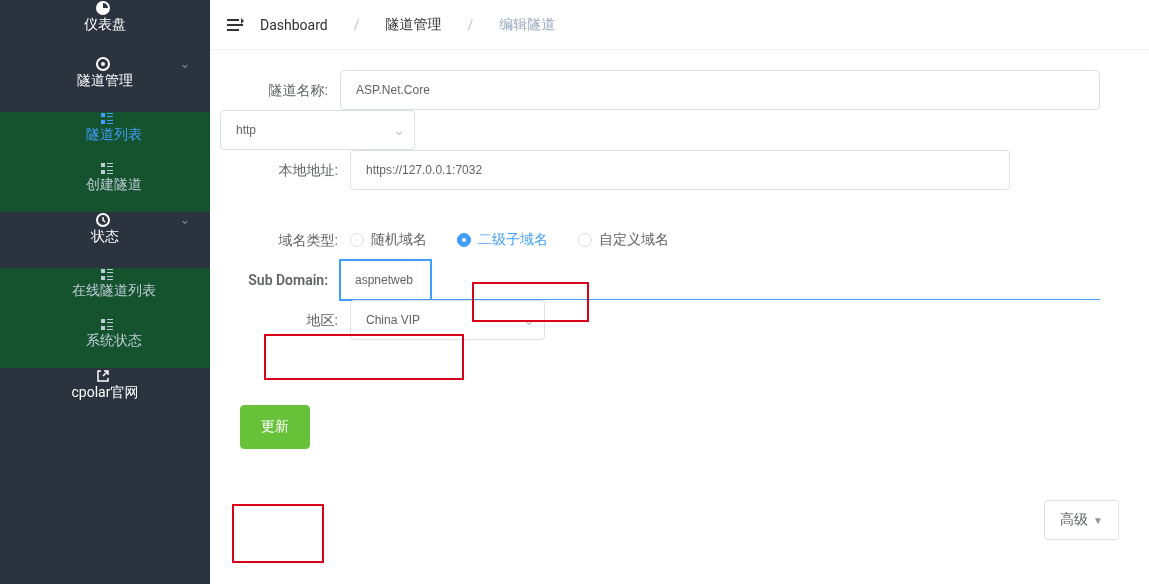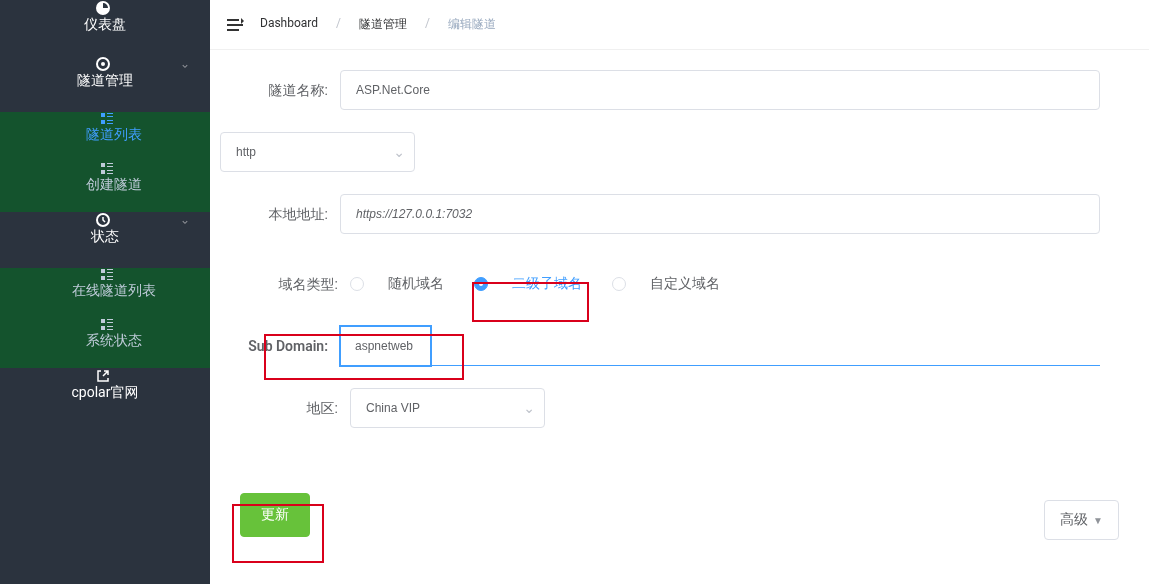--- a/index.html
+++ b/index.html
@@ -13,38 +13,38 @@
     .menu-item.sub-level { padding-left: 38px; background: #14532d; height: 50px; color: #bfcbd9; }
     .menu-item.sub-level.active { color: #409eff; }
     .menu-item .icon { width: 24px; display: inline-flex; justify-content: center; margin-right: 5px; }
     .menu-item .sub-icon { width: 18px; margin-right: 10px; display: inline-flex; }
     .menu-item .arrow { position: absolute; right: 20px; font-size: 12px; transform: rotate(180deg); color: #909399; }
     
     
     .main { flex: 1; display: flex; flex-direction: column; }
     .topbar { height: 50px; display: flex; align-items: center; padding: 0 15px; border-bottom: 1px solid #f0f0f0; }
     .hamburger { width: 20px; height: 20px; margin-right: 15px; cursor: pointer; display: flex; align-items: center; }
-    .breadcrumb { display: flex; align-items: flex-start; gap: 16px; font-size: 12px; color: #303133; }
+    .breadcrumb { display: flex; align-items: center; gap: 24px; font-size: 14px; color: #303133; }
     .breadcrumb .sep { color: #c0c4cc; margin: 0 2px; }
     .breadcrumb .current { color: #97a8be; }
     
     .content { flex: 1; padding: 20px 20px 20px 10px; position: relative; }
     .form { max-width: 880px; }
-    .form-row { display: flex; align-items: flex-start; margin-bottom: 22px; }
+    .form-row { display: flex; align-items: flex-start; }
     .form-label { width: 130px; text-align: right; padding-right: 12px; color: #606266; font-size: 14px; line-height: 40px; }
     .form-control { flex: 1; }
     
     .input { width: 100%; height: 40px; padding: 0 15px; border: 1px solid #dcdfe6; border-radius: 4px; font-size: 12px; color: #606266; outline: none; }
     
     .select { position: relative; width: 195px; }
     .select .input { padding-right: 30px; cursor: pointer; }
     .select .chevron { position: absolute; right: 10px; top: 50%; transform: translateY(-50%); color: #c0c4cc; font-size: 14px; pointer-events: none; }
     
     .radio-group { display: flex; align-items: center; gap: 30px; height: 40px; }
-    .radio-item { display: flex; align-items: center; gap: 24px; cursor: pointer; }
+    .radio-item { display: flex; align-items: center; gap: 7px; cursor: pointer; }
     .radio-circle { width: 14px; height: 14px; border: 1px solid #dcdfe6; border-radius: 50%; position: relative; background: #fff; }
     .radio-item.checked .radio-circle { border-color: #409eff; background: #409eff; }
     .radio-item.checked .radio-circle::after { content: ""; position: absolute; width: 4px; height: 4px; background: #fff; border-radius: 50%; top: 50%; left: 50%; transform: translate(-50%, -50%); }
     .radio-item.checked .radio-label { color: #409eff; }
     .radio-label { color: #606266; }
     
     .subdomain-input-wrap { position: relative; width: 760px; }
     .subdomain-input-wrap .input { border: none; border-bottom: 1px solid #409eff; border-radius: 0; padding-left: 0; }
     .subdomain-box { position: absolute; left: -1px; top: -1px; width: 93px; height: 42px; border: 2px solid #409eff; pointer-events: none; }
     
@@ -186,21 +186,21 @@
             <div class="select">
               <input class="input" readonly="" value="http" style="">
               <span class="chevron">⌄</span>
             </div>
           </div>
         </div>
 
         <div class="form-row">
           <div class="form-label">本地地址:</div>
           <div class="form-control">
-            <input class="input" style="width: 760px; font-style: italic;" value="https://127.0.0.1:7032">
+            <input class="input" style="width: 660px;" value="https://127.0.0.1:7032">
           </div>
         </div>
 
         <div class="form-row" style="margin-top:30px">
           <div class="form-label">域名类型:</div>
           <div class="form-control">
             <div class="radio-group">
               <div class="radio-item">
                 <span class="radio-circle"></span>
                 <span class="radio-label">随机域名</span>

